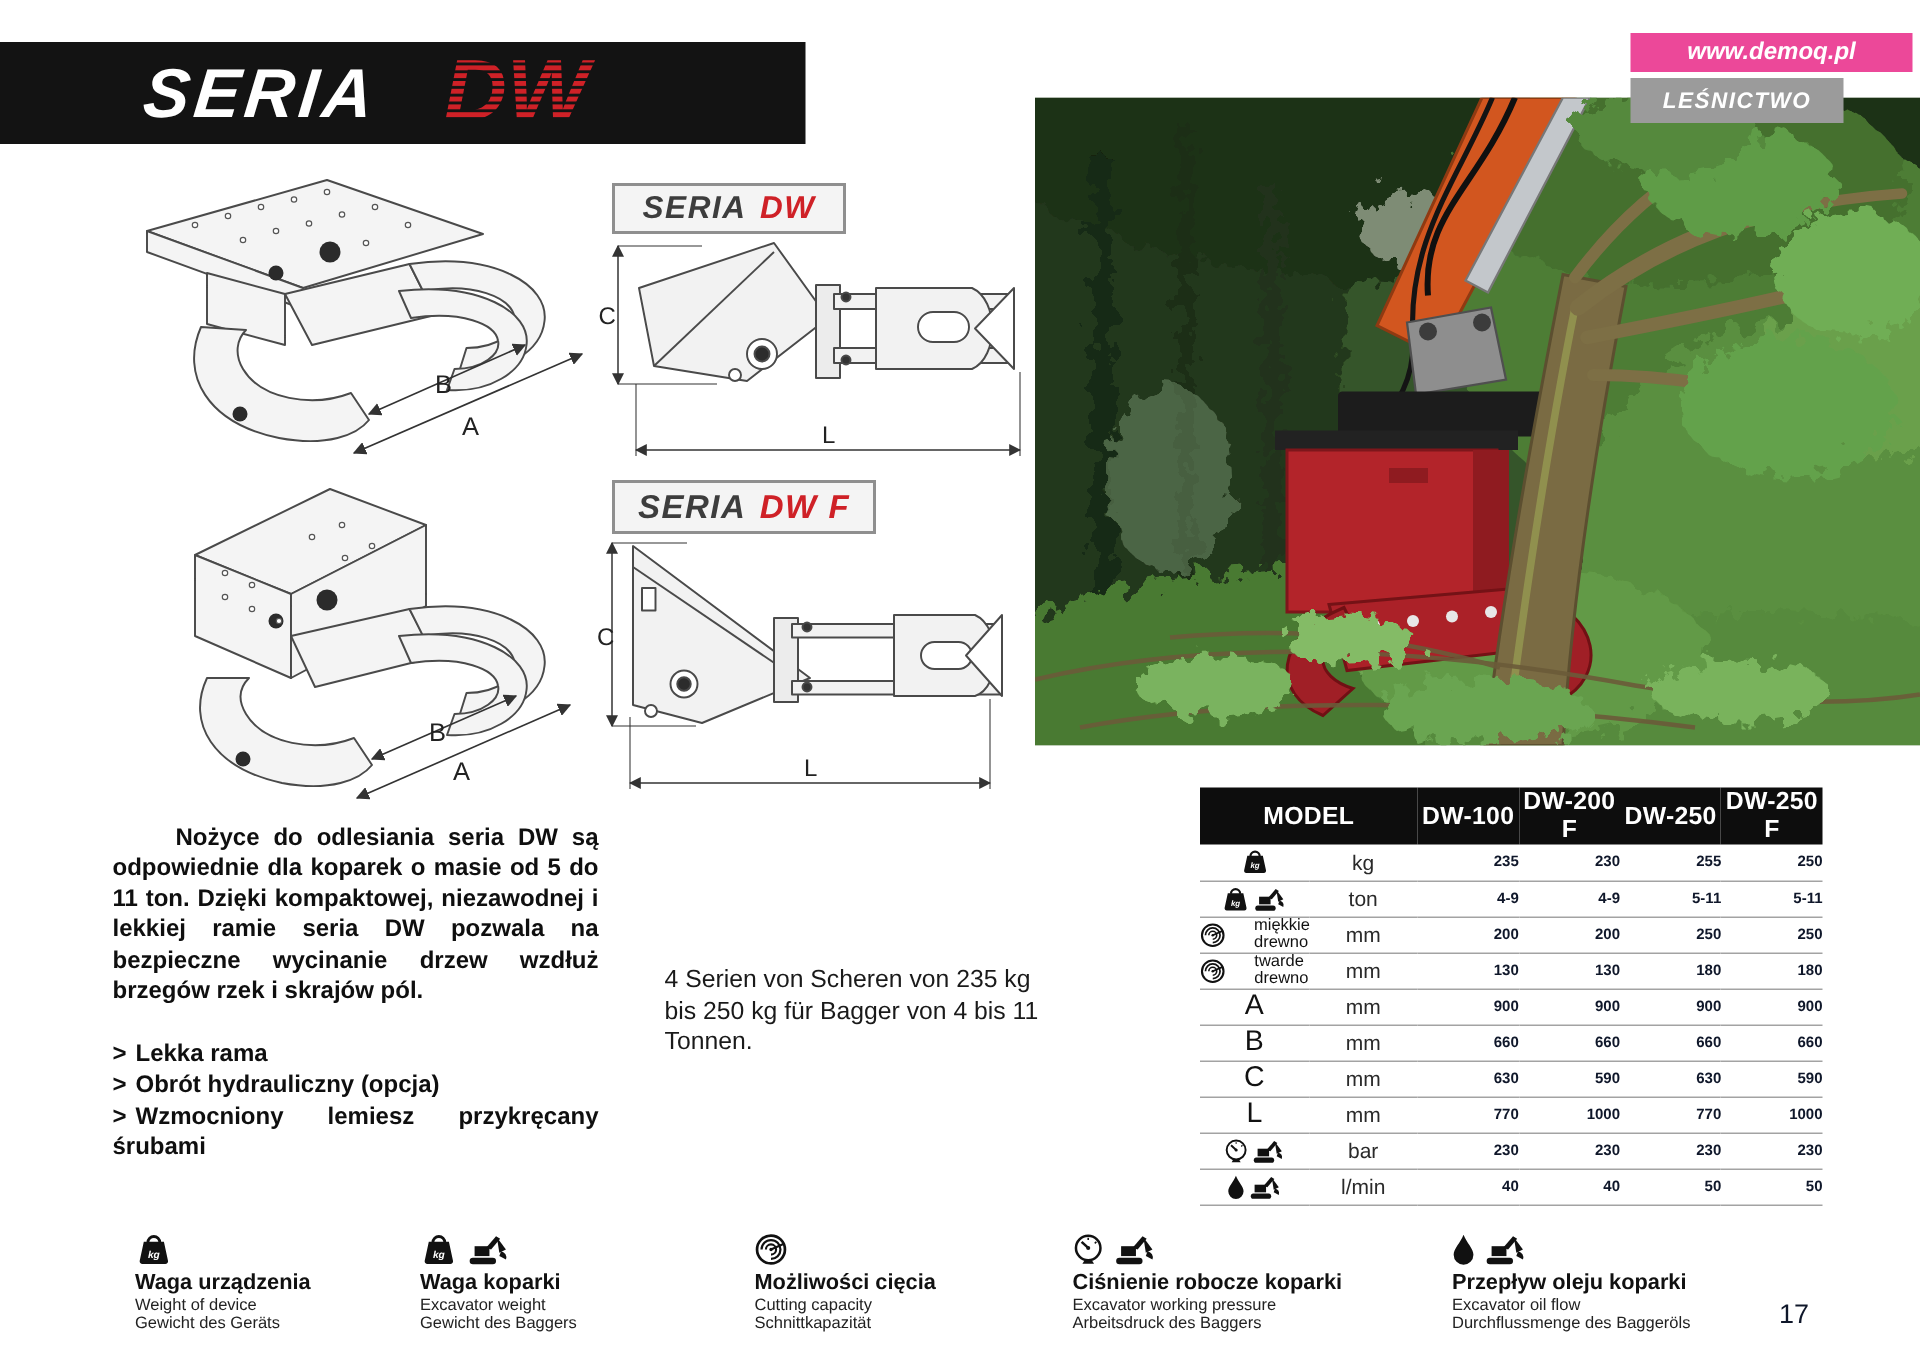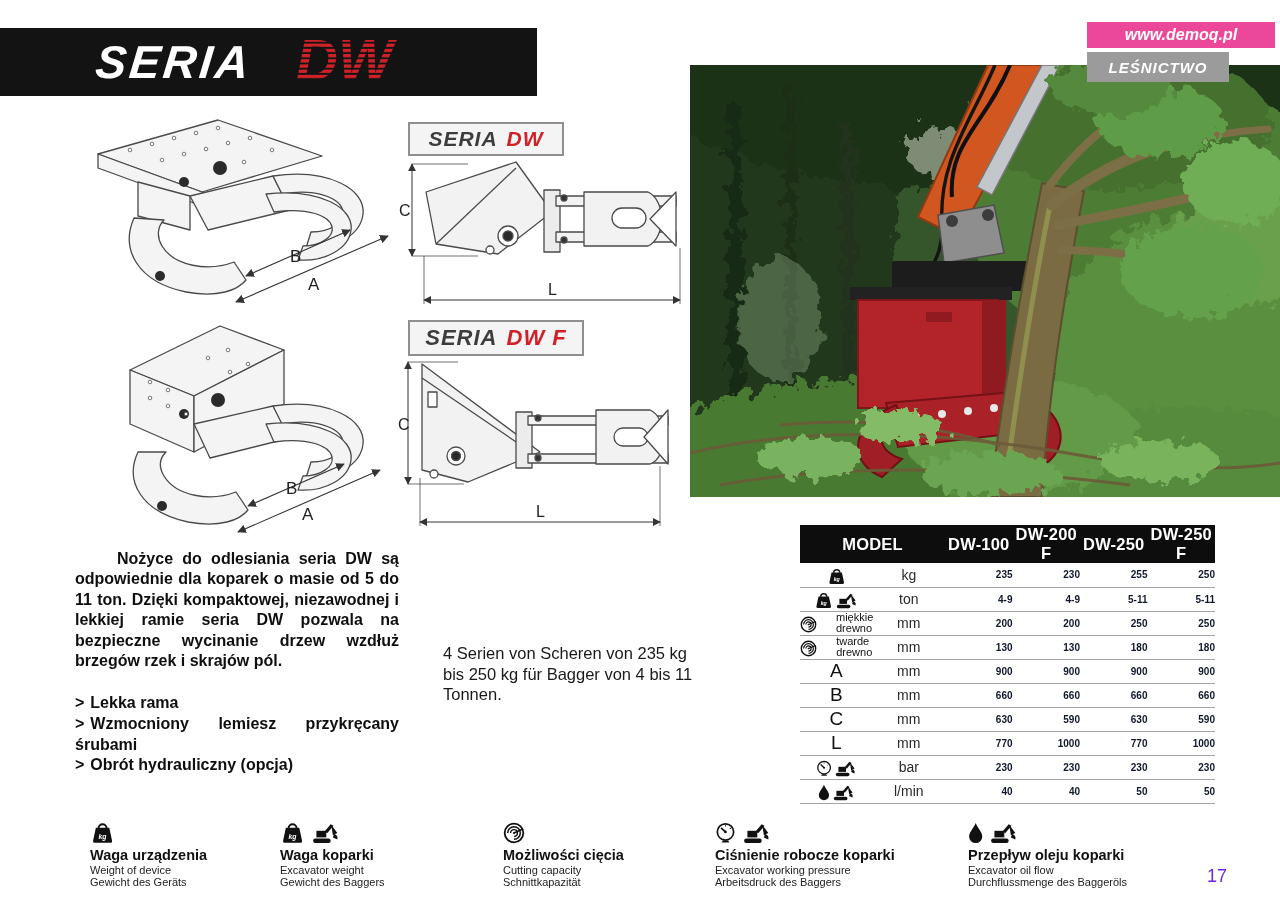--- a/index.html
+++ b/index.html
@@ -71,21 +71,21 @@
   .legend-item:nth-of-type(1){left:90px;}
   .legend-item:nth-of-type(2){left:280px;}
   .legend-item:nth-of-type(3){left:503px;}
   .legend-item:nth-of-type(4){left:715px;}
   .legend-item:nth-of-type(5){left:968px;}
   .licons{height:26px;display:flex;align-items:flex-end;gap:7px;margin-bottom:3px;}
   .licons svg{height:22px;}
   .lpl{font-weight:700;font-size:14.5px;line-height:1.15;}
   .len,.lde{font-size:11px;line-height:1.15;color:#222;}
 
-  .pagenum{position:absolute;left:1186px;top:866px;font-size:18px;color:#6d28d9;margin-left:21px;}
+  .pagenum{position:absolute;left:1186px;top:866px;font-size:18px;color:#0f172a;}
 
   text{font-family:"Liberation Sans",sans-serif;}
 </style>
 </head>
 <body>
 
 <div class="page">
 
   <div class="banner">
     <span class="seria">SERIA</span>
@@ -343,22 +343,22 @@
     </g>
     <text x="0" y="78" font-size="16" fill="#222">C</text>
     <text x="138" y="165" font-size="16" fill="#222">L</text>
   </svg>
 
   <div class="desc-pl">
     <span class="lead">Nożyce do odlesiania seria DW są odpowiednie dla koparek o masie od 5 do 11 ton. Dzięki kompaktowej, niezawodnej i lekkiej ramie seria DW pozwala na bezpieczne wycinanie drzew wzdłuż brzegów rzek i skrajów pól.</span>
   </div>
   <div class="features">
       <div class="feat"><span class="bullet">&gt;</span><span>Lekka rama</span></div>
+      <div class="feat"><span class="bullet">&gt;</span><span>Obrót hydrauliczny (opcja)</span></div>
       <div class="feat"><span class="bullet">&gt;</span><span>Wzmocniony lemiesz przykręcany śrubami</span></div>
-      <div class="feat"><span class="bullet">&gt;</span><span>Obrót hydrauliczny (opcja)</span></div>
     </div>
   <div class="desc-de">4 Serien von Scheren von 235 kg bis 250 kg für Bagger von 4 bis 11 Tonnen.</div>
 
   <table class="spec-table">
     <thead>
       <tr>
         <th class="model-head" colspan="2">MODEL</th>
       <th class="c-model">DW-100</th>
           <th class="c-model">DW-200 F</th>
           <th class="c-model">DW-250</th>

